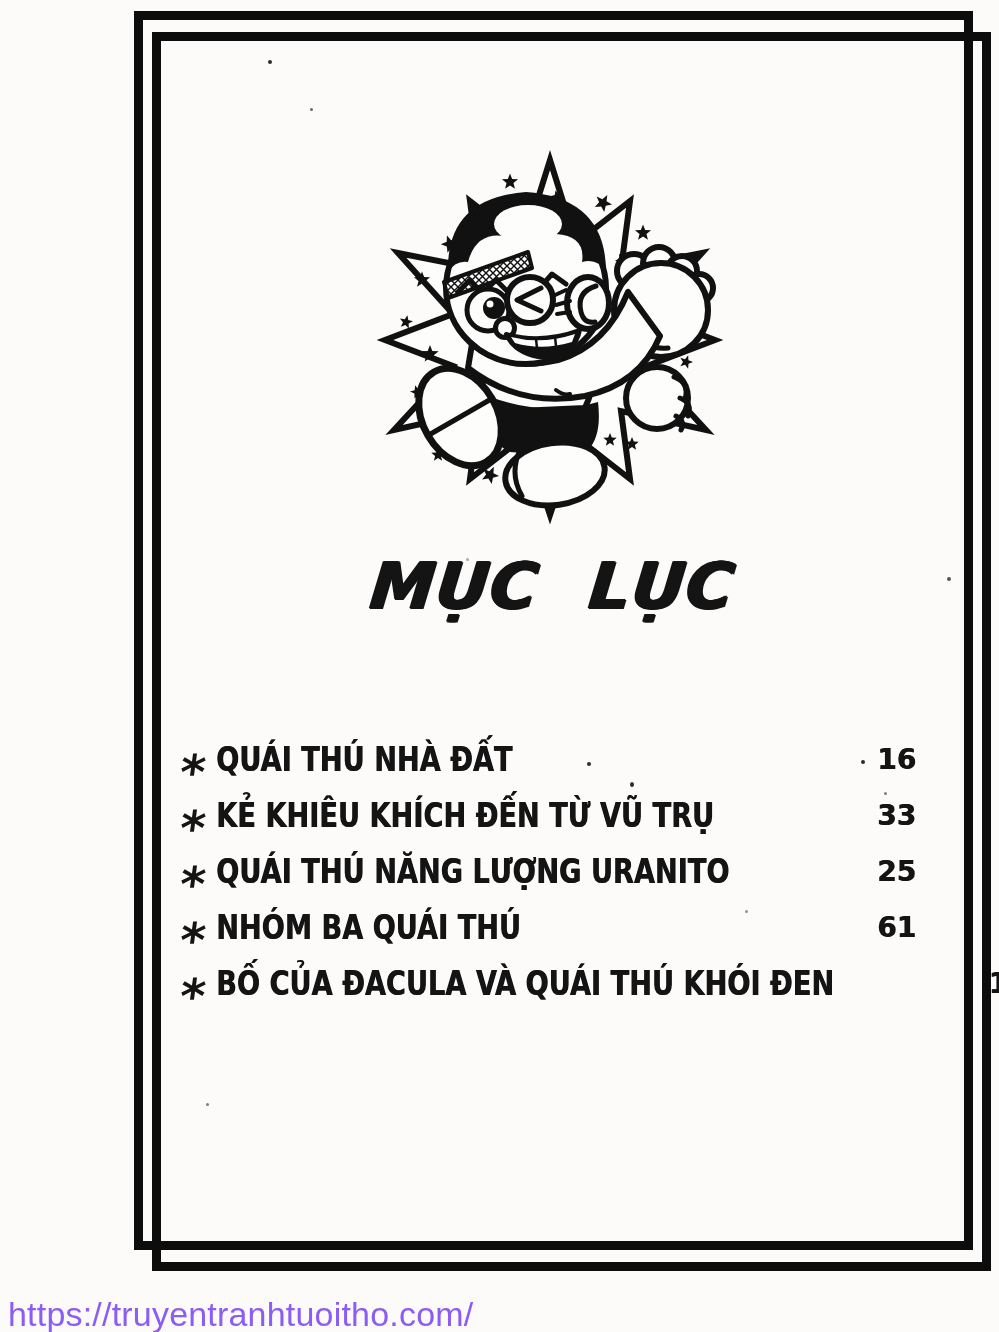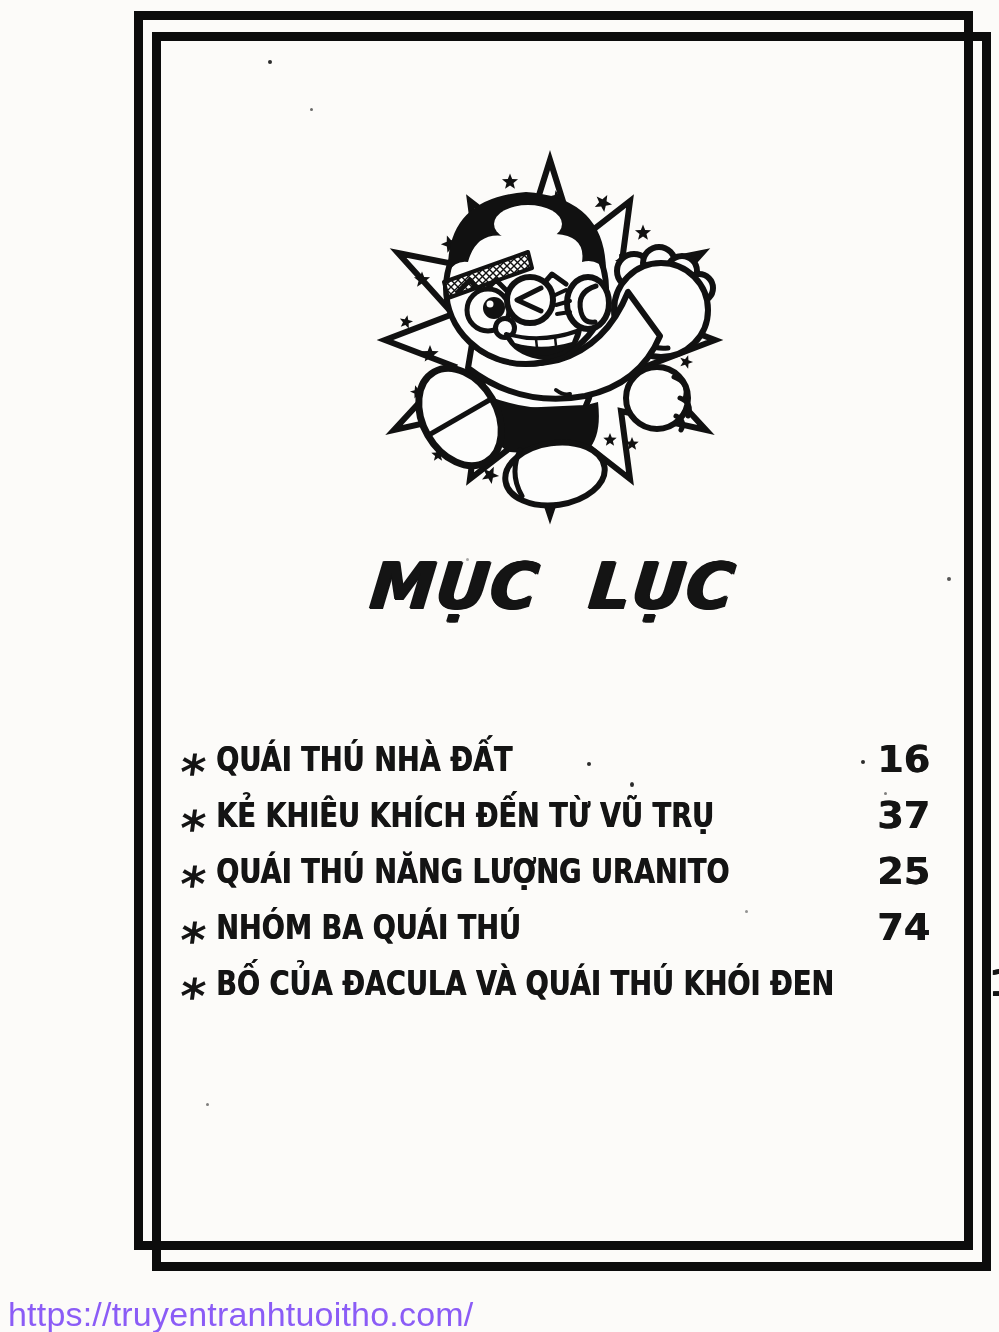--- a/index.html
+++ b/index.html
@@ -30,21 +30,21 @@
     position:relative; top:13px; line-height:0;
     transform:skewX(-8deg);
   }
   .label {
     flex:1 1 auto; white-space:nowrap; overflow:visible;
     font-size:34px; letter-spacing:0px;
     transform:scaleX(0.80); transform-origin:left center;
     text-shadow:0.7px 0 currentColor;
   }
   .pagenum {
-    flex:0 0 60px; width:60px; text-align:left; font-size:38px;
+    flex:0 0 60px; width:60px; text-align:left; font-size:28px;
     text-shadow:0.7px 0 currentColor;
   }
 
   .source-url {
     position:absolute; left:8px; top:1295px;
     font-family:Liberation Sans, sans-serif;
     font-size:34px; letter-spacing:0.2px; color:#8b5cf6; font-weight:400;
   }
 
   .speck { position:absolute; background:#2c2c2c; border-radius:50%; }
@@ -184,31 +184,31 @@
 
   <div class="toc">
     <div class="toc-row">
       <span class="bullet">*</span>
       <span class="label">QUÁI THÚ NHÀ ĐẤT</span>
       <span class="pagenum">16</span>
     </div>
     <div class="toc-row">
       <span class="bullet">*</span>
       <span class="label">KẺ KHIÊU KHÍCH ĐẾN TỪ VŨ TRỤ</span>
-      <span class="pagenum">37</span>
+      <span class="pagenum">33</span>
     </div>
     <div class="toc-row">
       <span class="bullet">*</span>
       <span class="label">QUÁI THÚ NĂNG LƯỢNG URANITO</span>
       <span class="pagenum">25</span>
     </div>
     <div class="toc-row">
       <span class="bullet">*</span>
       <span class="label">NHÓM BA QUÁI THÚ</span>
-      <span class="pagenum">74</span>
+      <span class="pagenum">61</span>
     </div>
     <div class="toc-row">
       <span class="bullet">*</span>
       <span class="label">BỐ CỦA ĐACULA VÀ QUÁI THÚ KHÓI ĐEN</span>
       <span class="pagenum">101</span>
     </div>
   </div>
 
   <div class="speck" style="left:268px; top:60px;  width:4px; height:4px;"></div>
   <div class="speck" style="left:310px; top:108px; width:3px; height:3px; opacity:.7;"></div>

